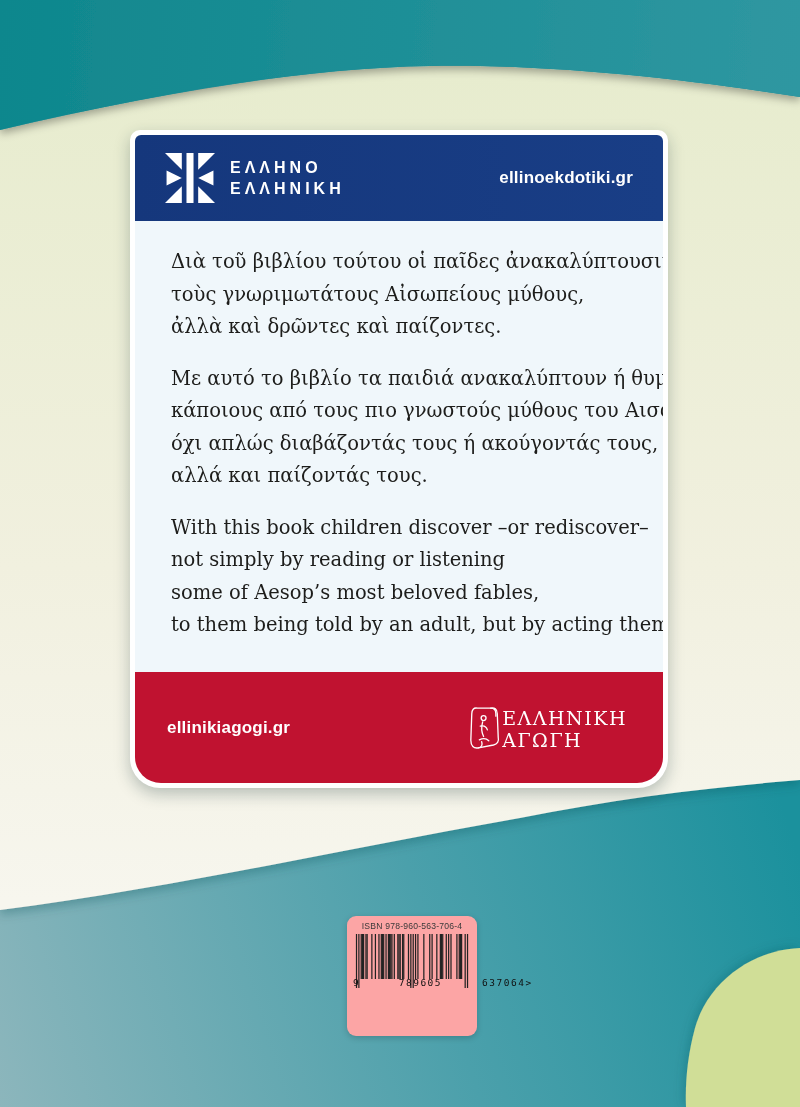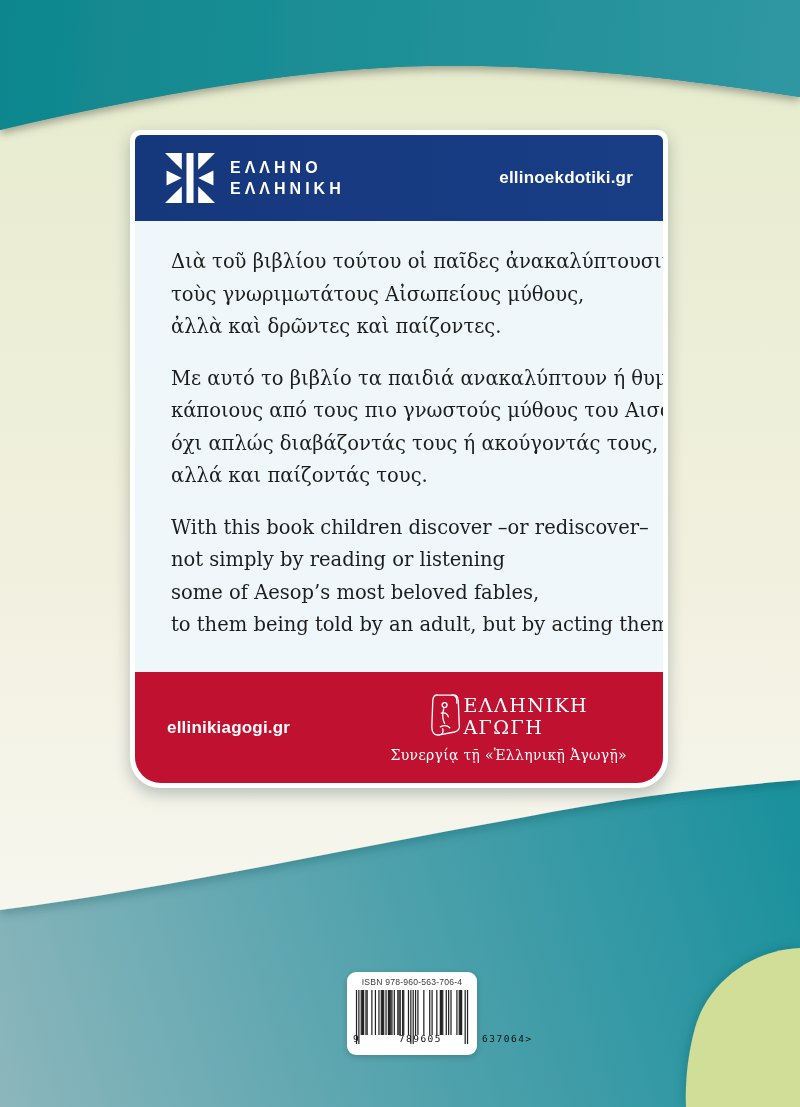--- a/index.html
+++ b/index.html
@@ -30,22 +30,22 @@
           padding:0 32px 0 32px;color:#fff;}
   .pl-block{display:flex;flex-direction:column;align-items:center;margin-right:4px;}
   .pl-row{display:flex;align-items:flex-end;}
   .pl-row svg{width:34px;height:46px;display:block;}
   .pl-text{font-family:"DejaVu Serif","Liberation Serif",serif;font-size:19px;
            line-height:22px;letter-spacing:1.5px;}
   .pl-caption{font-family:"DejaVu Serif","Liberation Serif",serif;font-size:14px;
               margin-top:9px;letter-spacing:.3px;}
 
   
-  .barcode{position:absolute;left:347px;top:972px;width:130px;height:83px;
-           background:#ffffff;border-radius:9px;box-shadow:0 2px 6px rgba(0,0,0,.18);
+  .barcode{position:absolute;left:347px;top:916px;width:130px;height:120px;
+           background:#fca5a5;border-radius:9px;box-shadow:0 2px 6px rgba(0,0,0,.18);
            box-sizing:border-box;padding-top:5px;}
   .isbn{font-size:8.6px;color:#3a3a3a;text-align:center;letter-spacing:.2px;line-height:11px;}
   #bars{display:block;margin:2px auto 0 auto;width:114px;height:54px;fill:#222;}
   .bdigits{display:flex;width:118px;margin:-11px auto 0 auto;
            font-family:"DejaVu Sans Mono","Liberation Mono",monospace;
            font-size:9.5px;color:#111;}
   .bd9{width:9px;}
   .bdg{flex:1;text-align:center;letter-spacing:1.5px;margin-left:40px;}
   .bda{width:9px;text-align:right;}
 </style>
@@ -145,21 +145,20 @@
             <circle cx="16.5" cy="13.5" r="2.6"></circle>
             <path d="M15.5,17.5 C14,23 14,28 16.5,33"></path>
             <path d="M13,22 C17,21 19.5,22.5 20.5,26"></path>
             <path d="M12,36.5 C16,34.5 20,35.5 22,37.5"></path>
           </svg>
           <div class="pl-text">
             <div>ΕΛΛΗΝΙΚΗ</div>
             <div>ΑΓΩΓΗ</div>
           </div>
         </div>
-        <div class="pl-caption">Συνεργίᾳ τῇ «Ἑλληνικῇ Ἀγωγῇ»</div>
       </div>
     </div>
   </div>
 
   <div class="barcode">
     <div class="isbn">ISBN 978-960-563-706-4</div>
     <svg id="bars" viewBox="0 0 112.2 54">
         <rect x="0.00" y="0" width="1.23" height="54"></rect>
         <rect x="2.36" y="0" width="1.23" height="54"></rect>
         <rect x="4.72" y="0" width="1.23" height="45"></rect>

